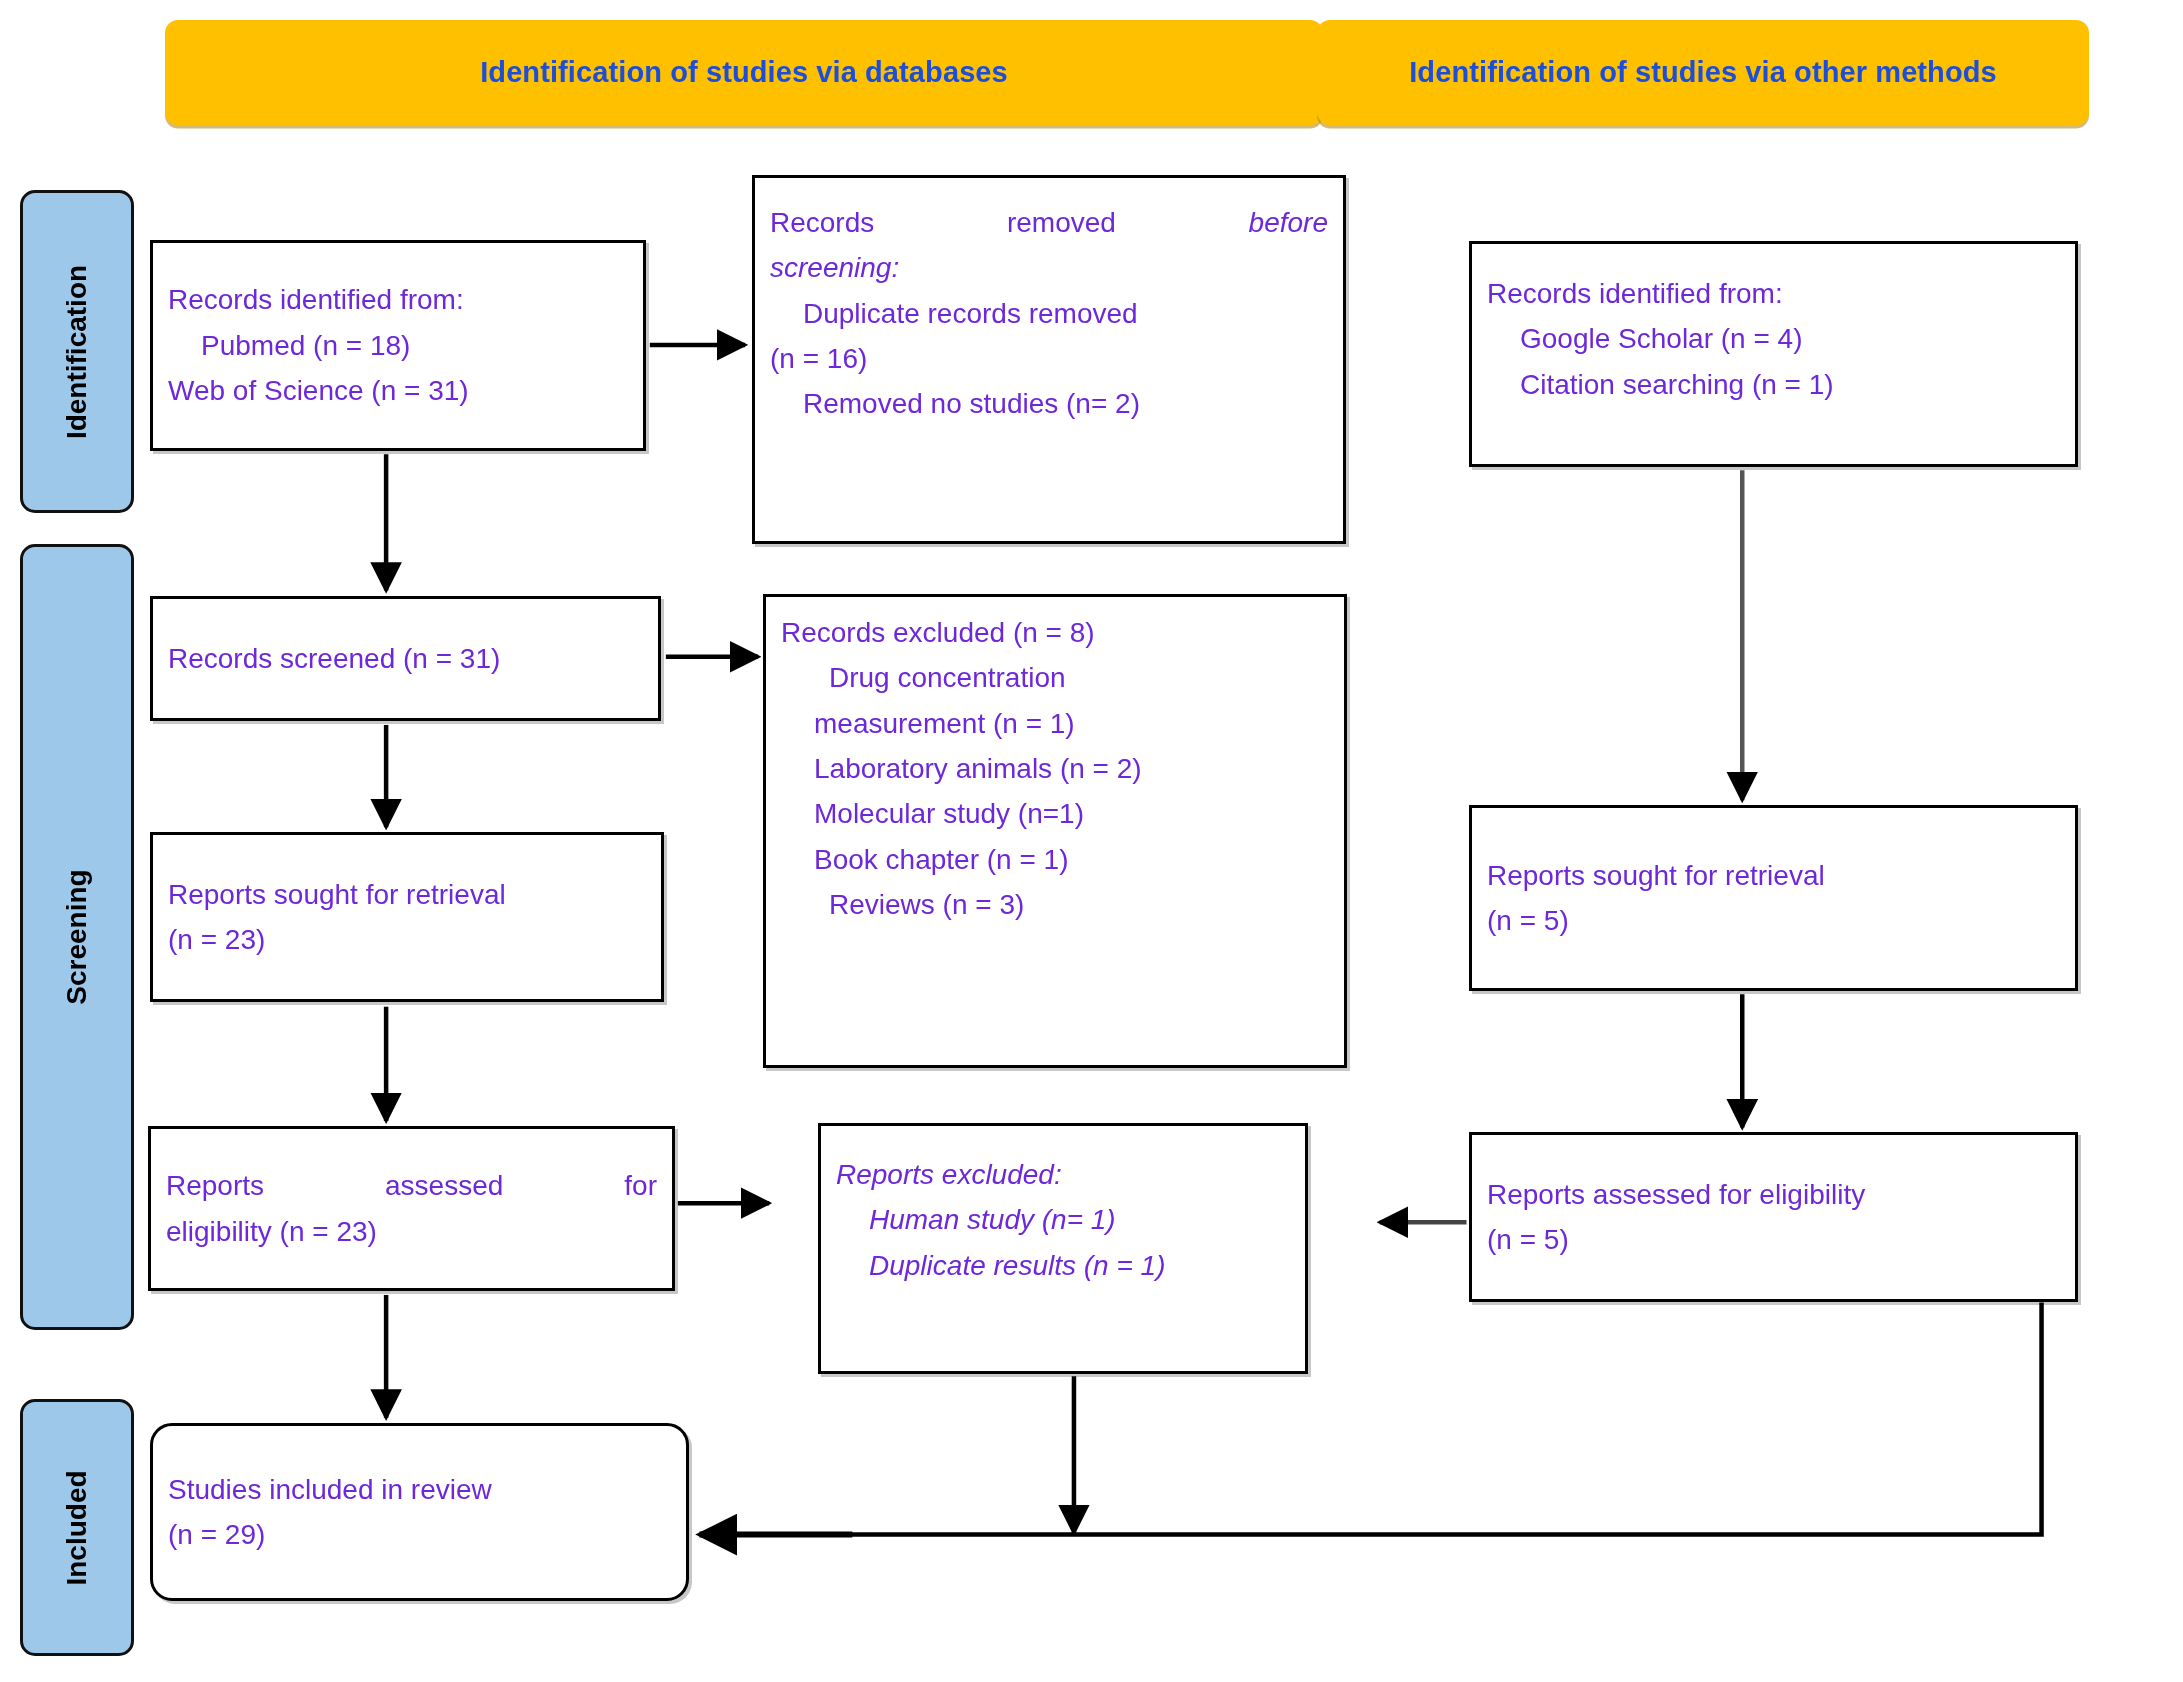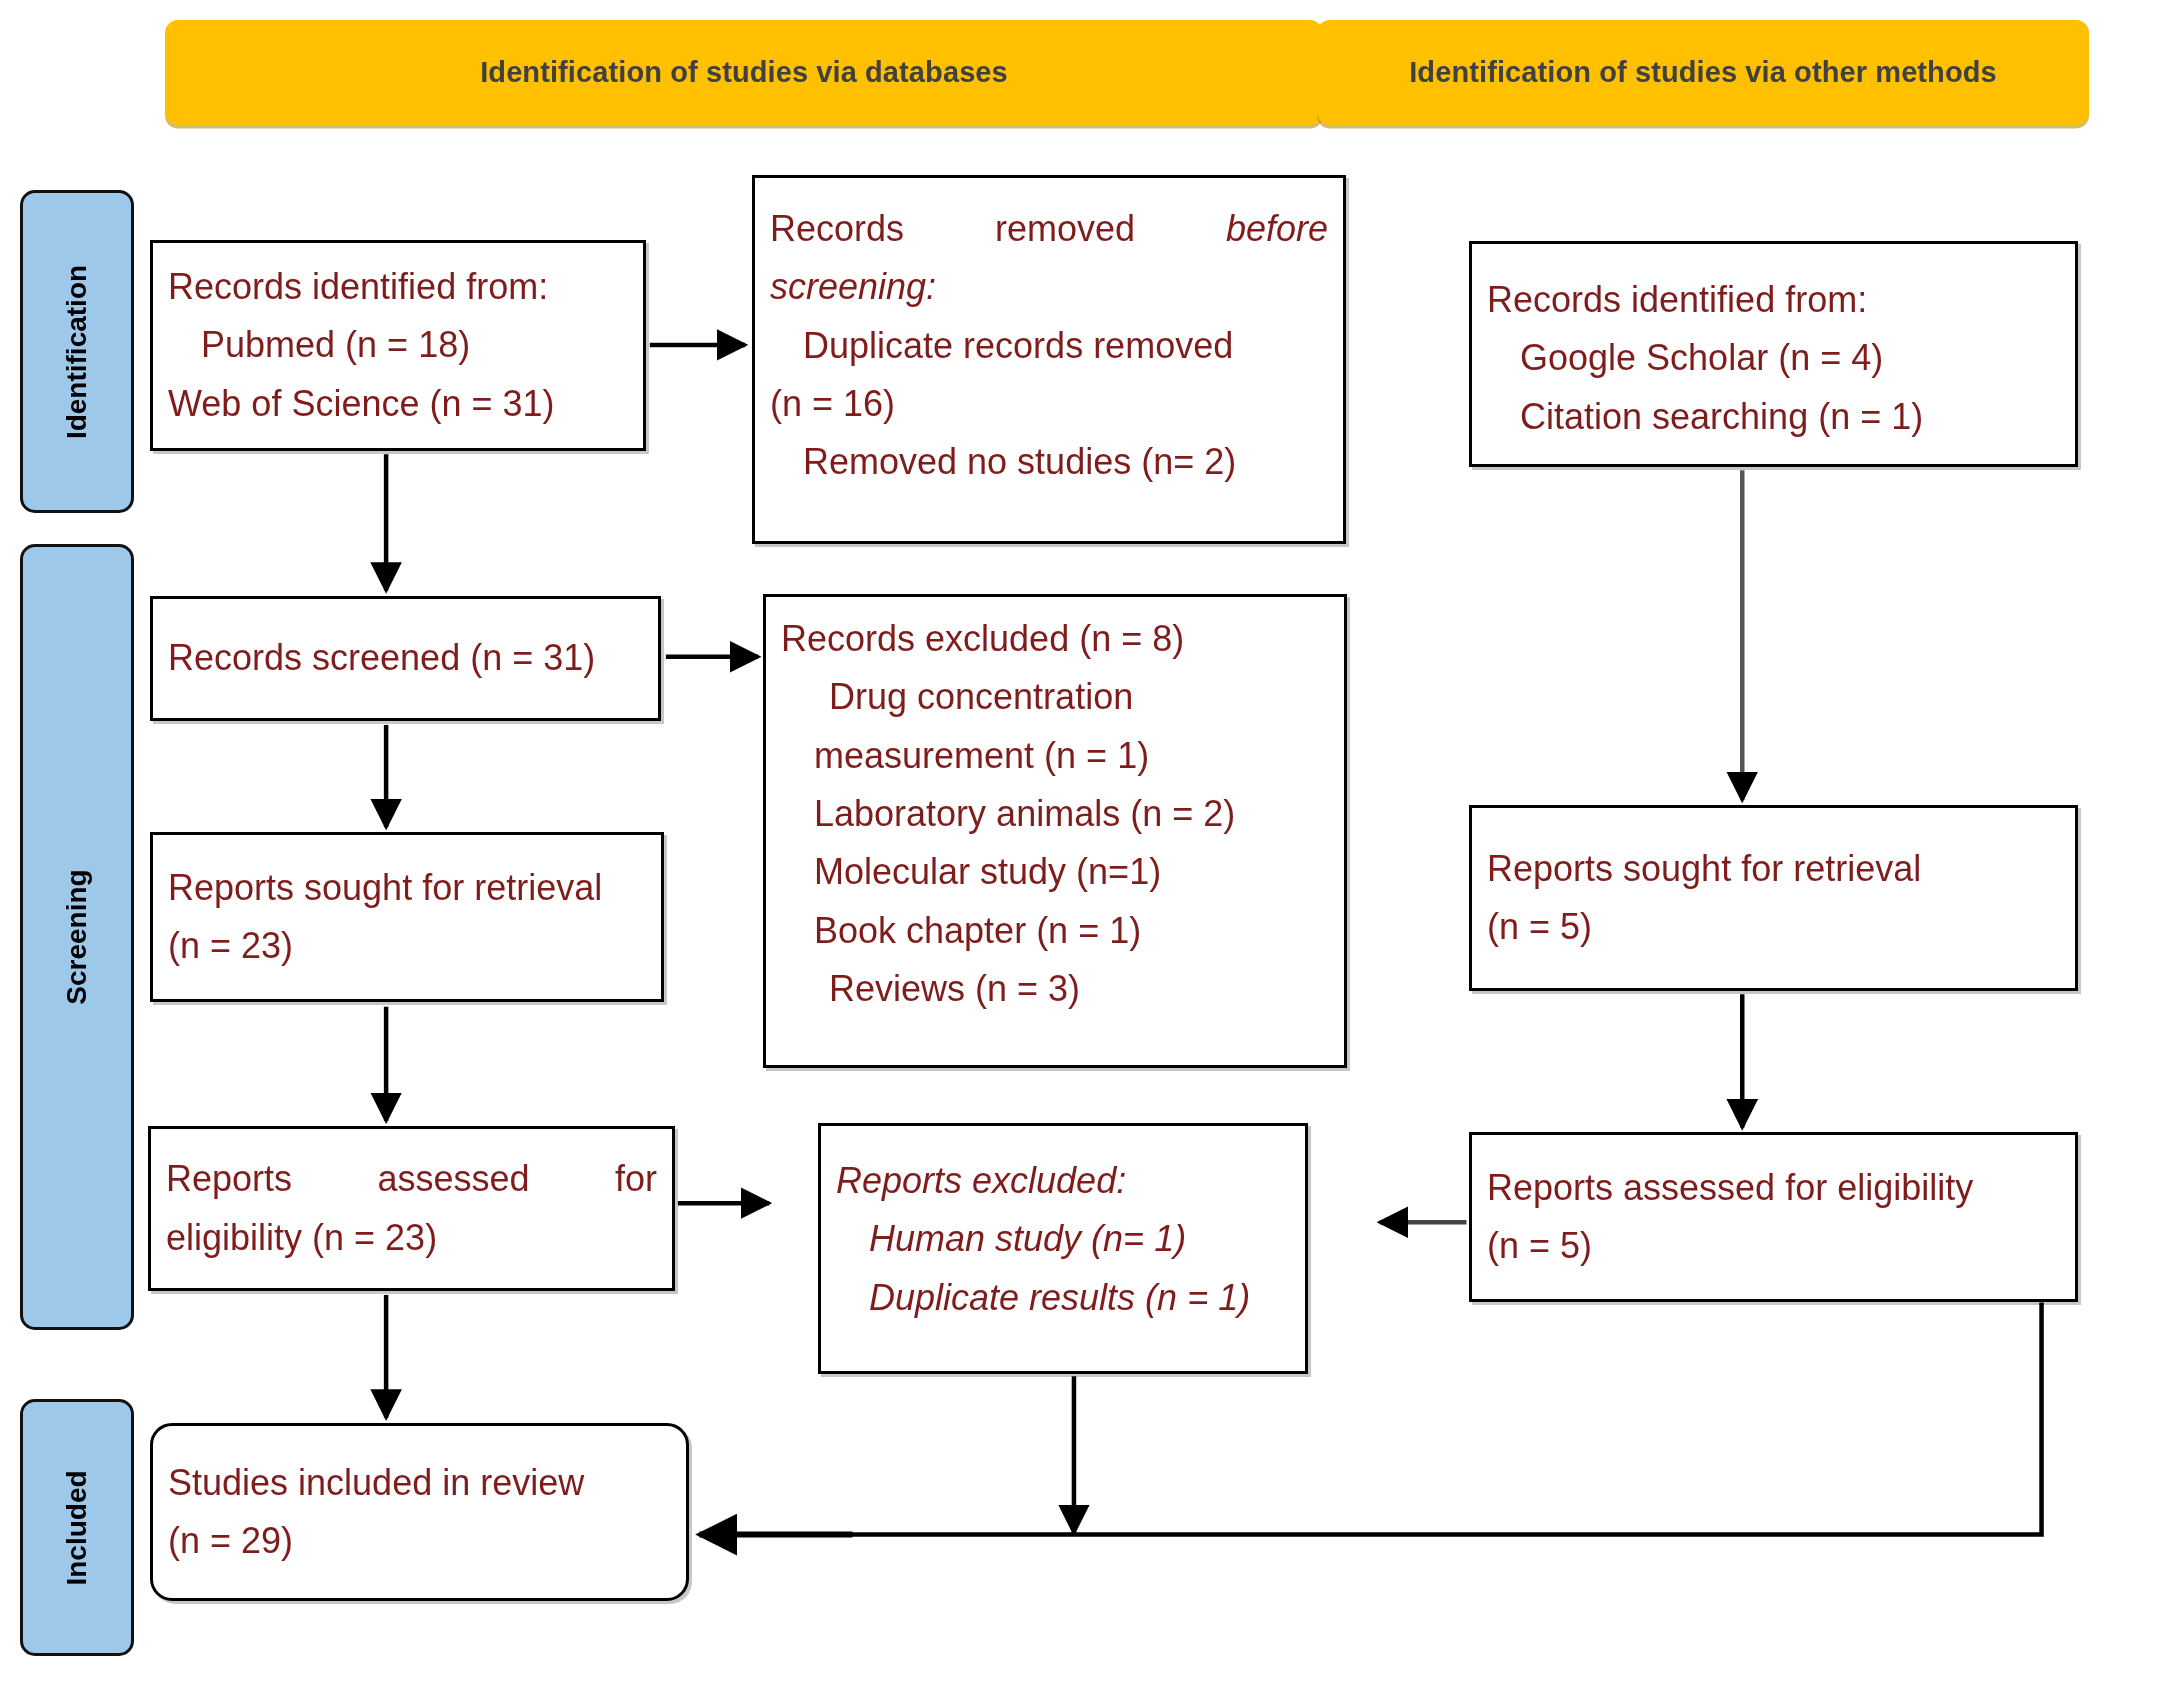--- a/index.html
+++ b/index.html
@@ -21,21 +21,21 @@
   
   .banner {
     position: absolute;
     background: #FFC000;
     border-radius: 13px;
     box-shadow: 0 3.5px 0 rgba(180,130,0,0.55);
     display: flex;
     align-items: center;
     justify-content: center;
     text-align: center;
-    color: #404040;
+    color: #1d4ed8;
     font-weight: bold;
     font-size: 29px;
     letter-spacing: 0.1px;
   }
 
   
   .stage-label {
     position: absolute;
     background: #9DC8EA;
     border: 3.5px solid #111111;
@@ -58,23 +58,23 @@
     background: #ffffff;
     border: 3px solid #000000;
     box-sizing: border-box;
     box-shadow: 3px 3px 0 rgba(0,0,0,0.22);
     padding: 13px 15px;
     display: flex;
     flex-direction: column;
     justify-content: center;
   }
   .box .line {
-    font-size: 36px;
+    font-size: 28px;
     line-height: 1.62;
-    color: #7f1d1d;
+    color: #6d28d9;
     white-space: nowrap;
   }
   .box .line.justify {
     display: flex;
     justify-content: space-between;
     white-space: normal;
   }
   .box .line.indent { padding-left: 33px; }
   .box .line.indent2 { padding-left: 48px; }
   .box .line.italic { font-style: italic; }

